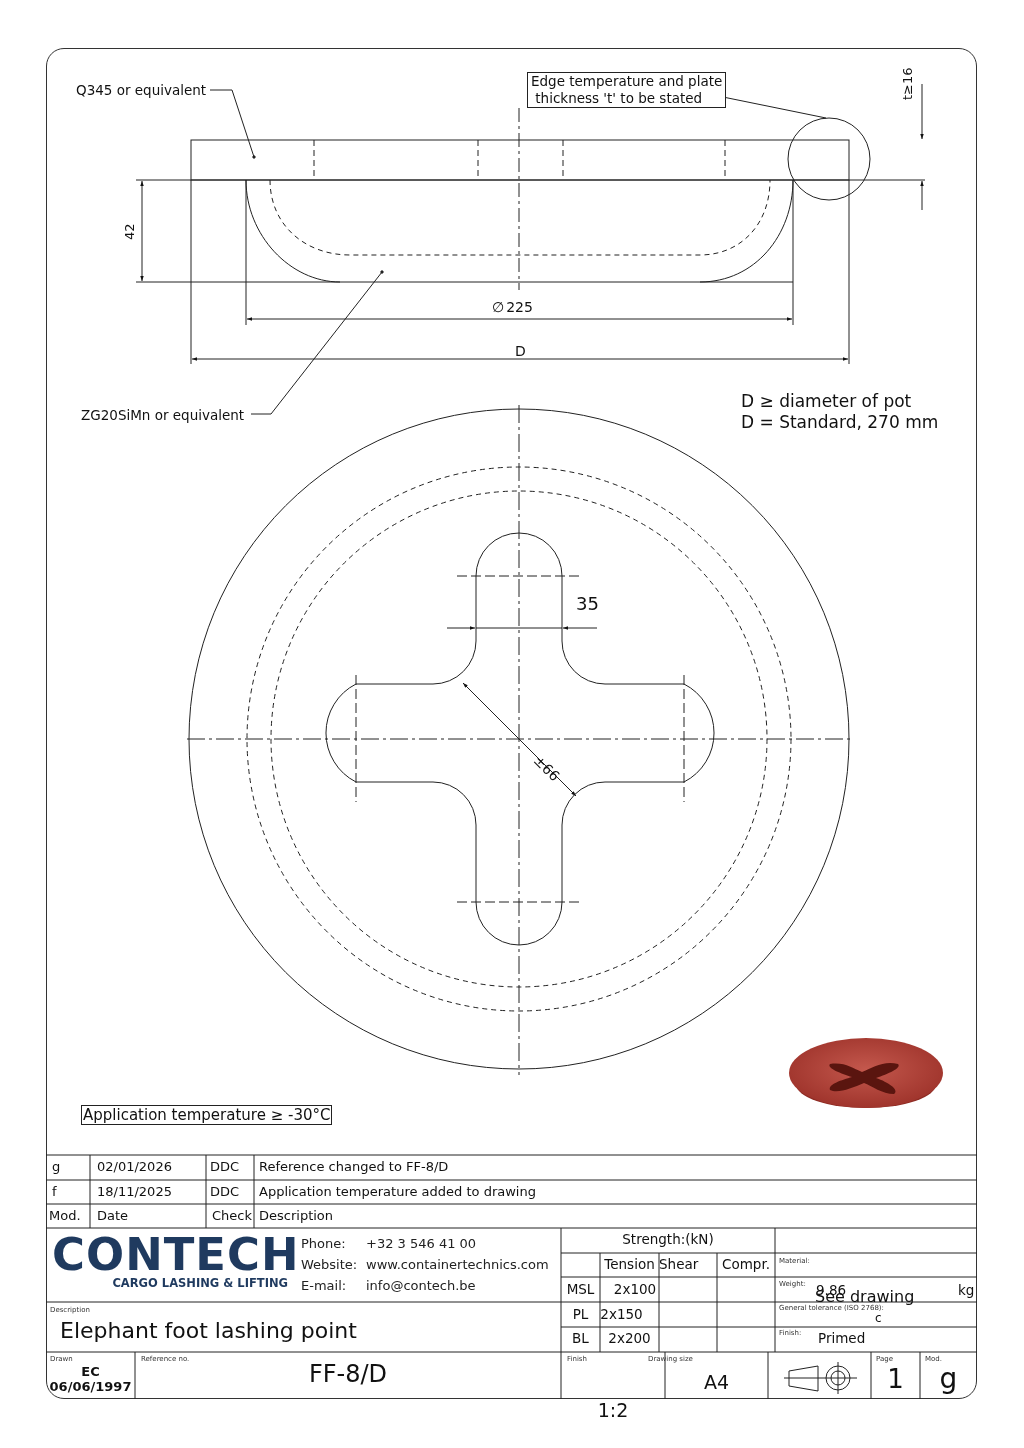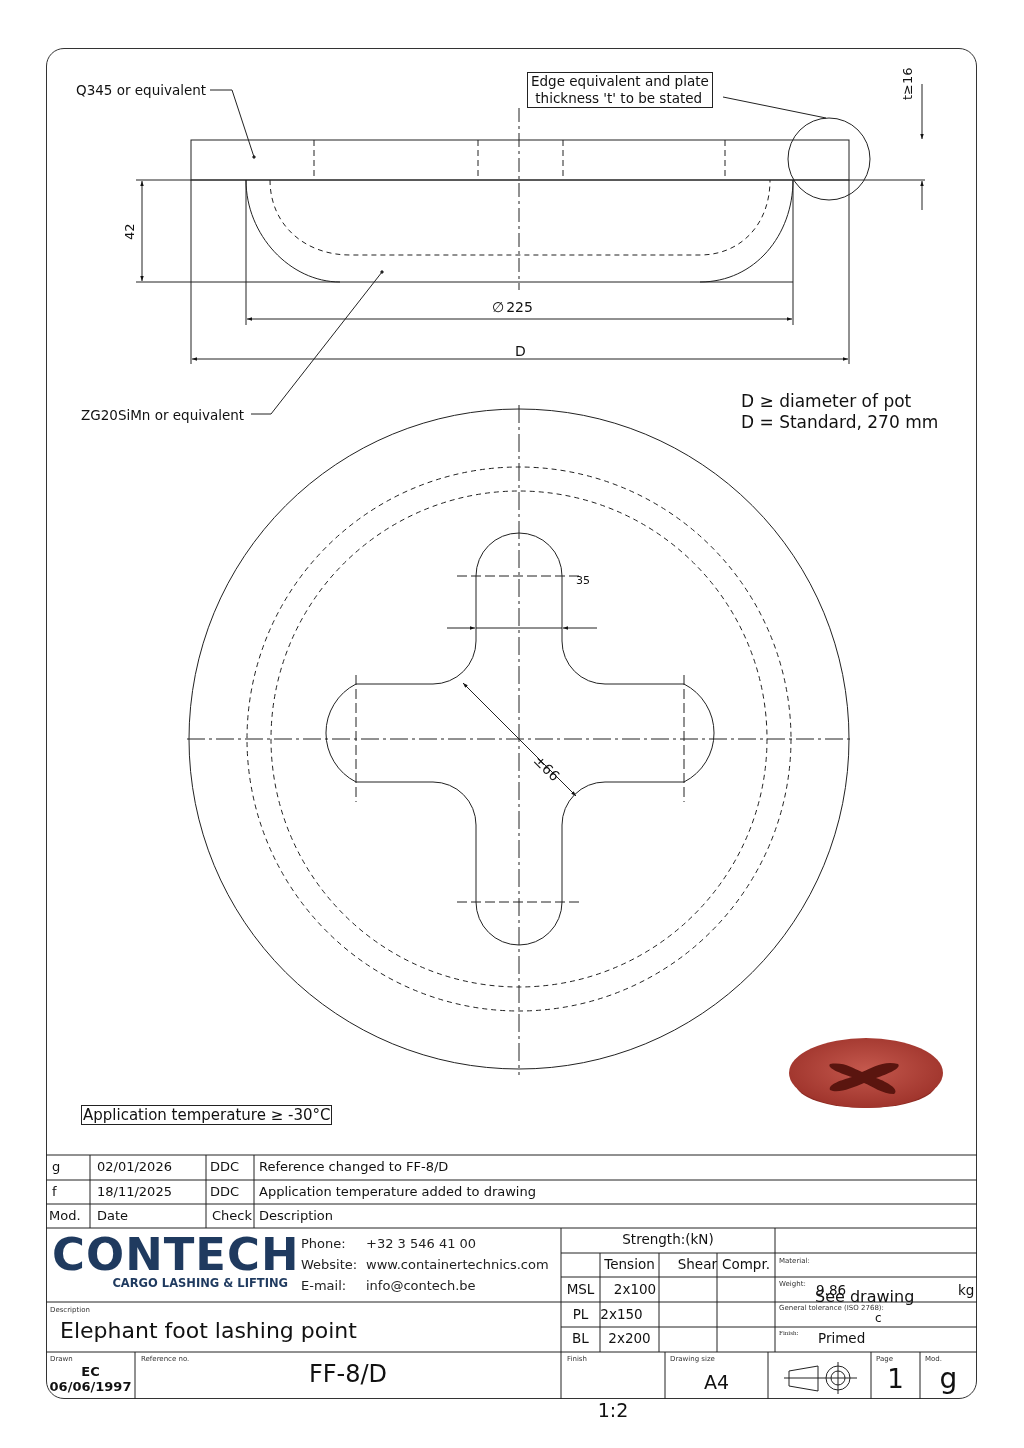--- a/index.html
+++ b/index.html
@@ -161,42 +161,42 @@
   <g>
     <ellipse cx="866" cy="1084" rx="70" ry="24" fill="#8e2b23"></ellipse>
     <ellipse cx="866" cy="1073" rx="77" ry="35" fill="url(#rg)"></ellipse>
     <path d="M830,1064 C845,1062 852,1068 862,1072 C872,1068 884,1060 898,1064 C902,1068 888,1074 876,1078 C888,1082 900,1090 894,1094 C882,1094 872,1086 864,1083 C852,1088 838,1094 830,1090 C828,1084 842,1080 852,1077 C842,1074 826,1068 830,1064 Z" fill="#5a150f"></path>
   </g>
 </svg>
 
 <div class="abs txt" style="left:76px; top:82px;">Q345 or equivalent</div>
 
 <div class="abs txt note-box" style="left:527px; top:72px; line-height:17px;">
-  <div>Edge equivalent and plate</div>
+  <div>Edge temperature and plate</div>
   <div style="white-space:pre;"> thickness 't' to be stated</div>
 </div>
 
 <div class="abs txt" style="left:900px; top:100px; transform:rotate(-90deg); transform-origin:left top; font-size:13px;">t≥16</div>
 
 <div class="abs txt" style="left:122px; top:240px; transform:rotate(-90deg); transform-origin:left top; font-size:13px;">42</div>
 
 <div class="abs txt" style="left:492px; top:299px; font-size:14px;">
   <span style="font-style:italic;">∅</span><span style="margin-left:2px;">225</span>
 </div>
 
 <div class="abs txt" style="left:515px; top:343px; font-size:14px;">D</div>
 
 <div class="abs txt" style="left:81px; top:407px;">ZG20SiMn or equivalent</div>
 
 <div class="abs" style="left:741px; top:391px; font-family:'DejaVu Sans', sans-serif; font-size:17px; line-height:21px; color:#111;">
   <div>D ≥ diameter of pot</div>
   <div>D = Standard, 270 mm</div>
 </div>
 
-<div class="abs txt" style="left:576px; top:574px; font-size:11px;">35</div>
+<div class="abs txt" style="left:576px; top:593px; font-size:18px;">35</div>
 
 <div class="abs txt" style="left:542px; top:752px; font-size:14px; transform:rotate(45deg); transform-origin:left top;">±66</div>
 
 <div class="abs" style="left:81px; top:1105px; font-family:'DejaVu Sans', sans-serif; font-size:15px; border:1px solid #222; padding:0 1px; line-height:18px;">Application temperature ≥ -30°C</div>
 
 <div class="cell rev" style="left:52px; top:1159px;">g</div>
 <div class="cell rev" style="left:97px; top:1159px;">02/01/2026</div>
 <div class="cell rev" style="left:210px; top:1159px;">DDC</div>
 <div class="cell rev" style="left:259px; top:1159px;">Reference changed to FF-8/D</div>
 
@@ -229,40 +229,40 @@
 <div class="cell" style="left:46px; top:1364px; width:89px; text-align:center; font-size:13px; line-height:15px;font-weight:bold;">
   <div>EC</div>
   <div>06/06/1997</div>
 </div>
 
 <div class="cell small-label" style="left:141px; top:1355px;">Reference no.</div>
 <div class="cell" style="left:135px; top:1360px; width:426px; text-align:center; font-size:24px;">FF-8/D</div>
 
 <div class="cell" style="left:561px; top:1231px; width:214px; text-align:center; font-size:13.5px;">Strength:(kN)</div>
 <div class="cell" style="left:600px; top:1256px; width:59px; text-align:center; font-size:13.5px;">Tension</div>
-<div class="cell" style="left:659px; top:1256px; width:58px; text-align:right; font-size:13.5px;">Shear</div>
+<div class="cell" style="left:659px; top:1256px; width:58px; text-align:left; font-size:13.5px;">Shear</div>
 <div class="cell" style="left:717px; top:1256px; width:58px; text-align:center; font-size:13.5px;">Compr.</div>
 
 <div class="cell" style="left:561px; top:1281px; width:39px; text-align:center; font-size:13.5px;">MSL</div>
 <div class="cell" style="left:600px; top:1281px; width:70px; text-align:center; font-size:13.5px;">2x100</div>
 <div class="cell" style="left:561px; top:1306px; width:39px; text-align:center; font-size:13.5px;">PL</div>
 <div class="cell" style="left:600px; top:1306px; width:43px; text-align:center; font-size:13.5px;">2x150</div>
 <div class="cell" style="left:561px; top:1330px; width:39px; text-align:center; font-size:13.5px;">BL</div>
 <div class="cell" style="left:600px; top:1330px; width:59px; text-align:center; font-size:13.5px;">2x200</div>
 
 <div class="cell small-label" style="left:779px; top:1257px;">Material:</div>
 <div class="cell" style="left:815px; top:1257px; font-size:16px;margin-top:30px;">See drawing</div>
 <div class="cell small-label" style="left:779px; top:1280px;">Weight:</div>
 <div class="cell" style="left:816px; top:1282px; font-size:13.5px;">9.86</div>
 <div class="cell" style="left:958px; top:1282px; font-size:13.5px;">kg</div>
 <div class="cell small-label" style="left:779px; top:1304px;">General tolerance (ISO 2768):</div>
 <div class="cell" style="left:875px; top:1311px; font-size:12px;">c</div>
-<div class="cell small-label" style="left:779px; top:1329px;font-family:Liberation Serif, serif;">Finish:</div>
+<div class="cell small-label" style="left:779px; top:1329px;">Finish:</div>
 <div class="cell" style="left:818px; top:1330px; font-size:13.5px;">Primed</div>
 
 <div class="cell small-label" style="left:567px; top:1355px;">Finish</div>
 <div class="cell" style="left:561px; top:1371px; width:104px; text-align:center; font-size:19px;margin-top:28px;">1:2</div>
-<div class="cell small-label" style="left:670px; top:1355px;text-align:right;">Drawing size</div>
+<div class="cell small-label" style="left:648px; top:1355px;text-align:right;">Drawing size</div>
 <div class="cell" style="left:665px; top:1371px; width:103px; text-align:center; font-size:19px;">A4</div>
 <div class="cell small-label" style="left:876px; top:1355px;">Page</div>
 <div class="cell" style="left:871px; top:1364px; width:49px; text-align:center; font-size:26px;">1</div>
 <div class="cell small-label" style="left:925px; top:1355px;">Mod.</div>
 <div class="cell" style="left:920px; top:1362px; width:57px; text-align:center; font-size:28px;">g</div>
 
 </body></html>

